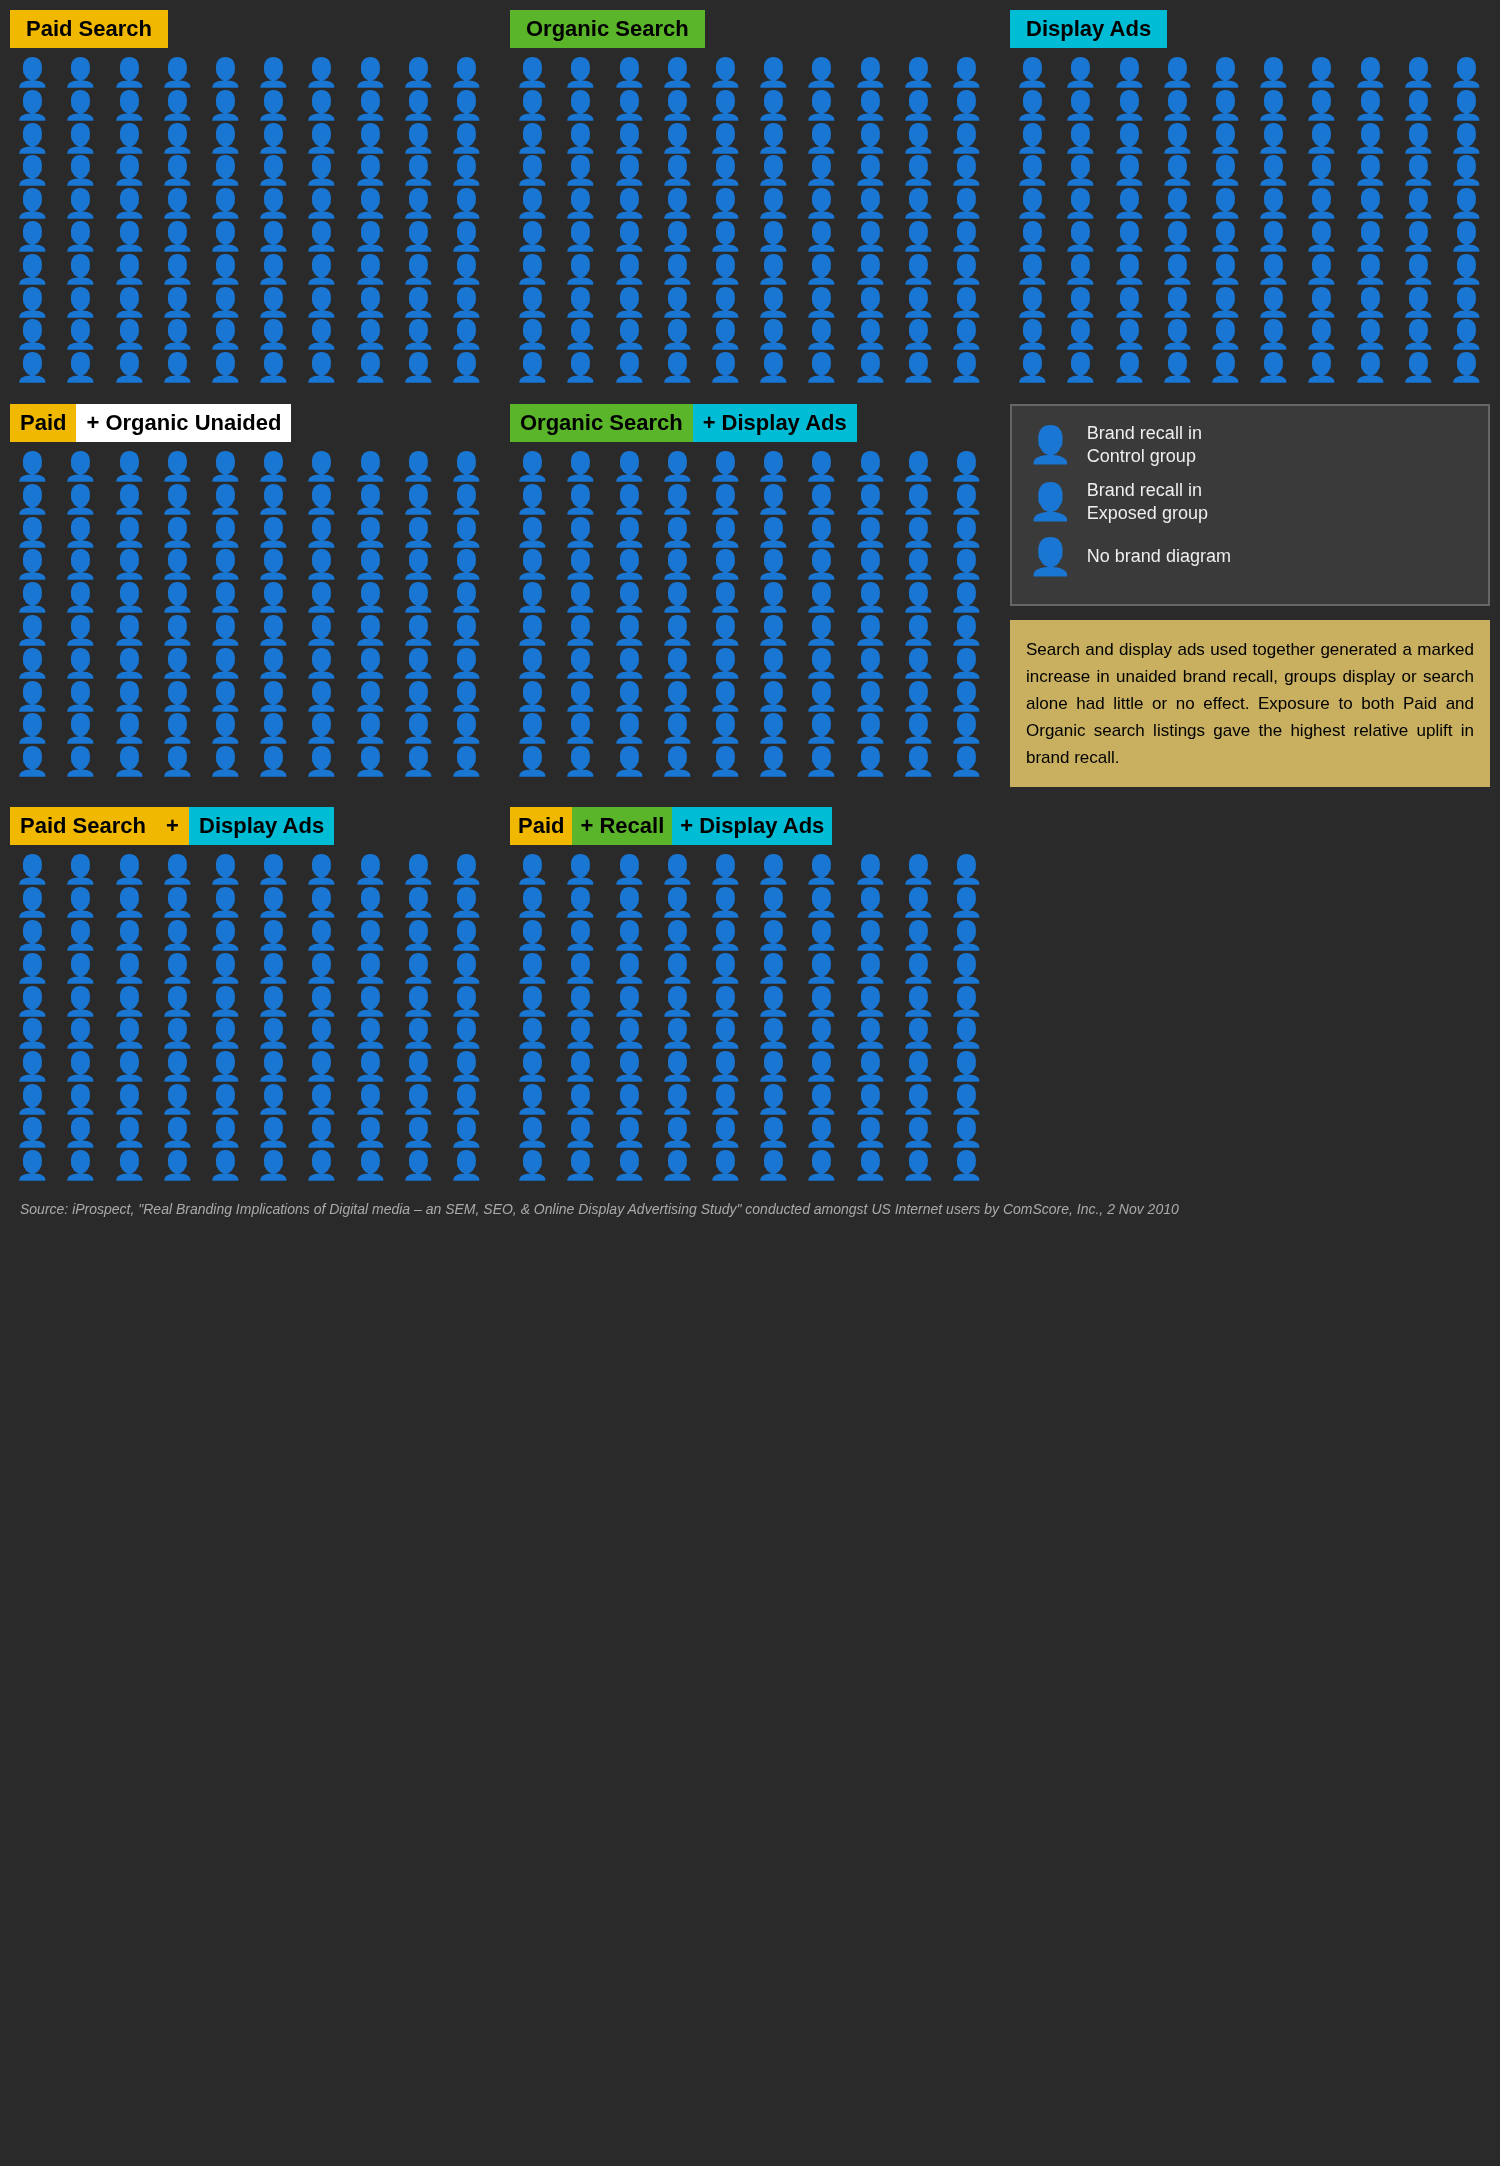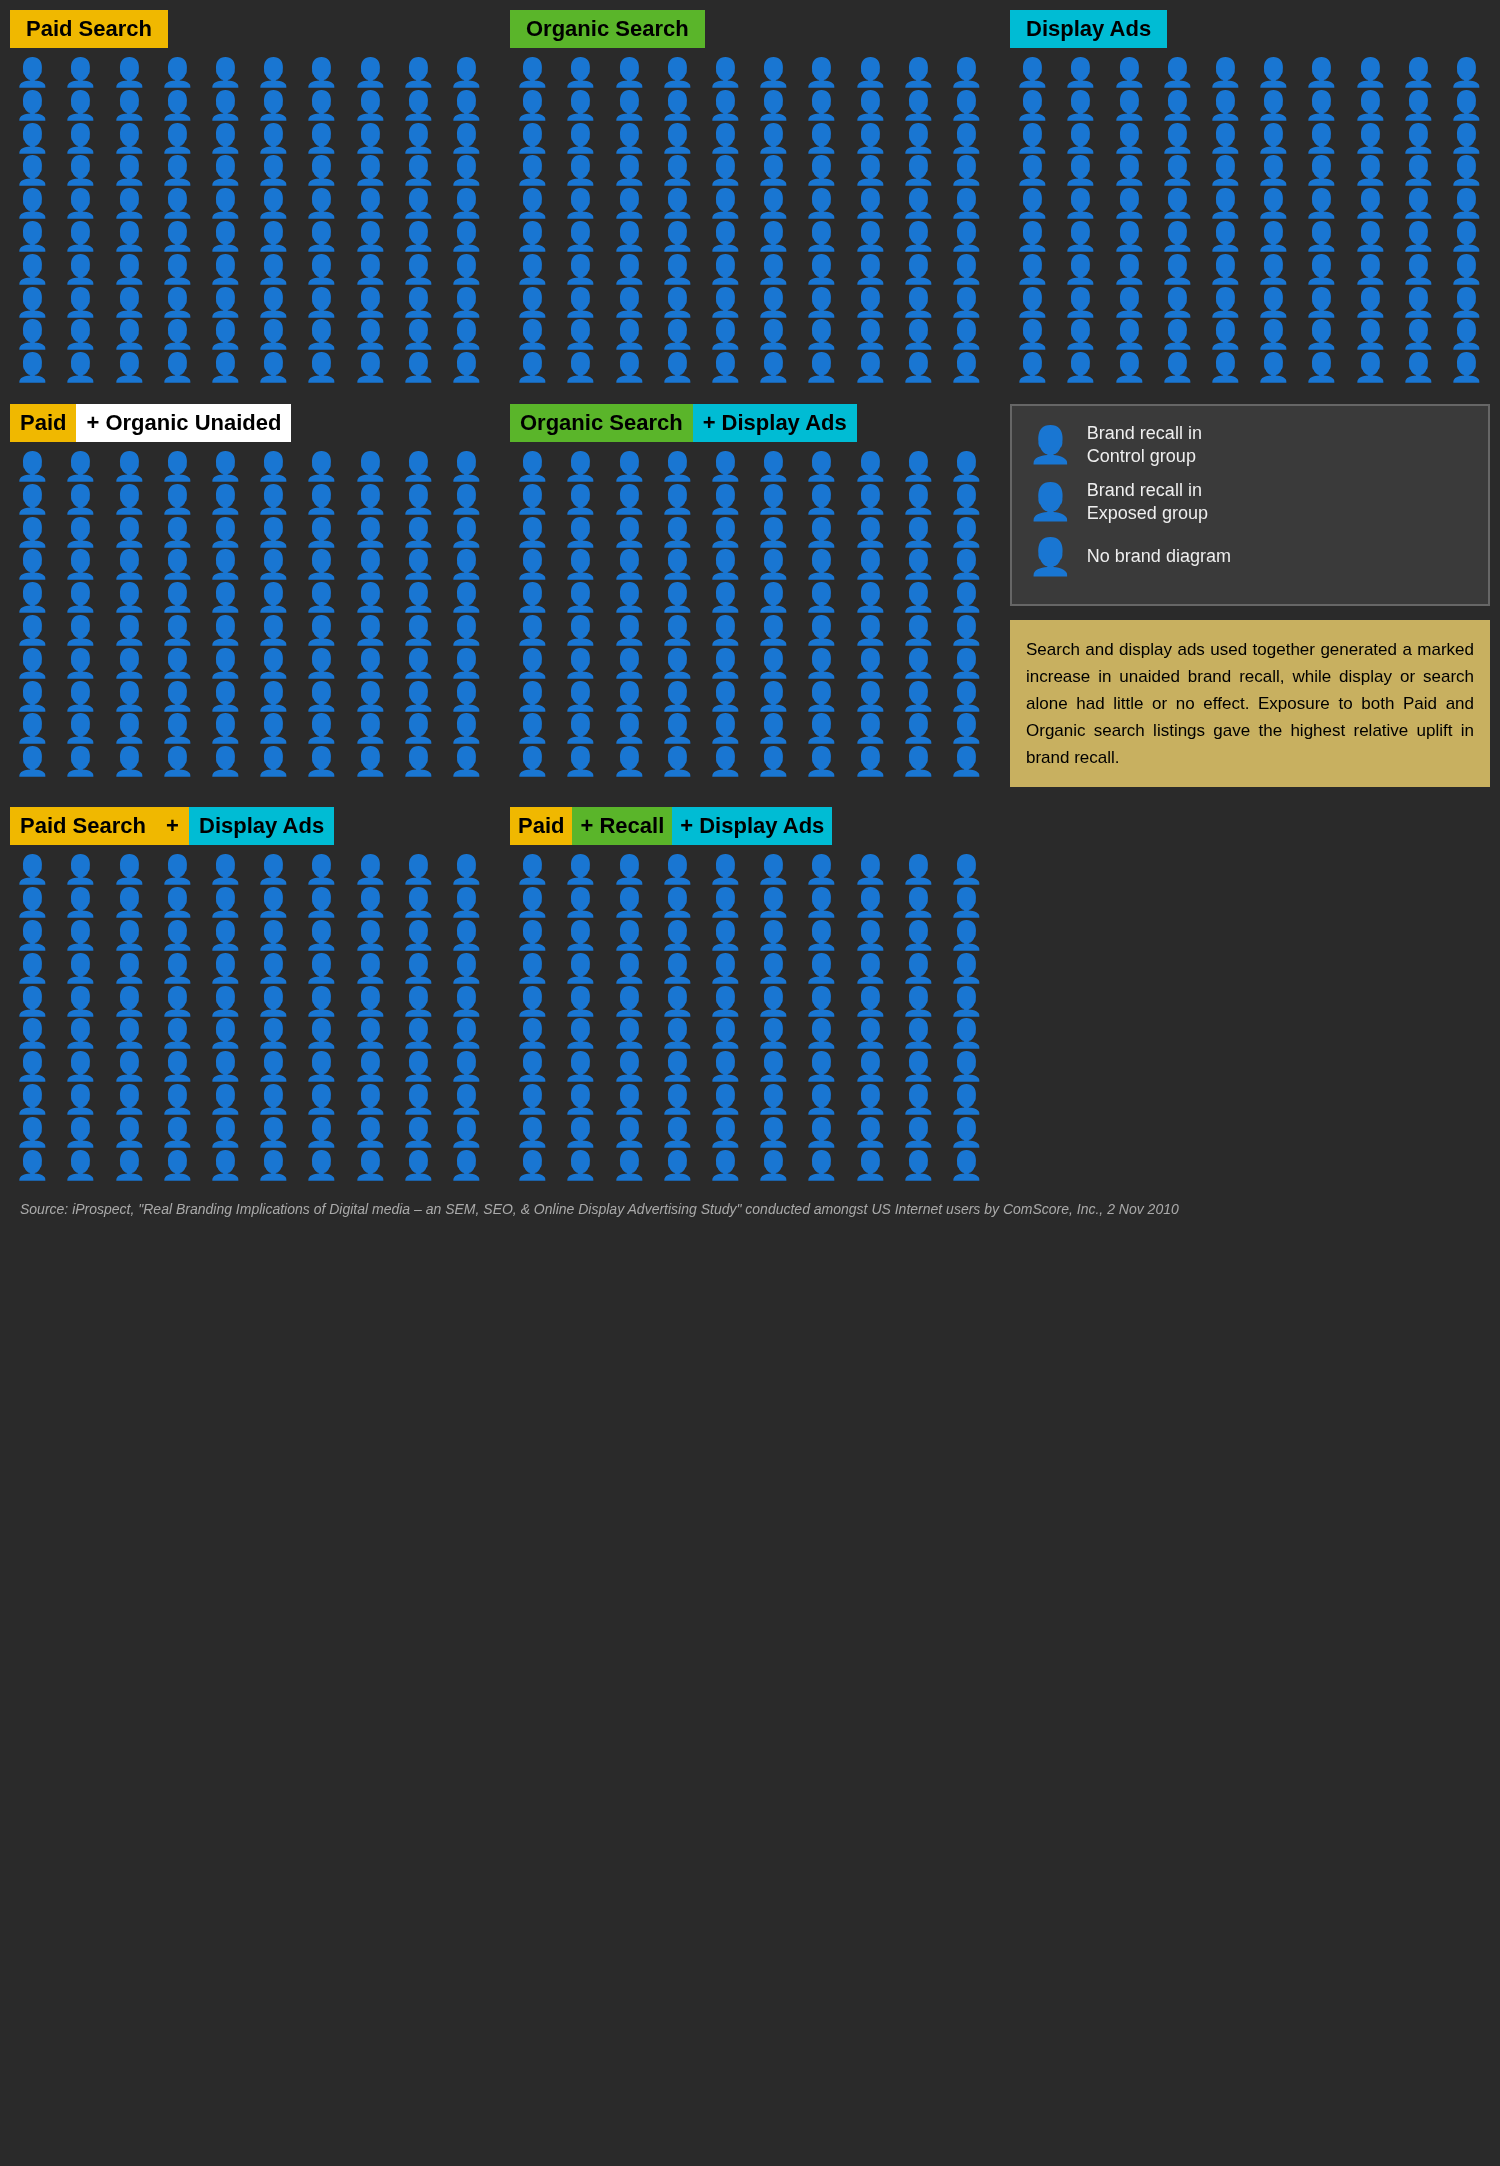--- a/index.html
+++ b/index.html
@@ -769,21 +769,21 @@
         </div>
         <div class="legend-item">
           <span class="legend-person person-gray">👤</span>
           <span class="legend-text">No brand diagram</span>
         </div>
       </div>
 
 
 
       <div class="highlight-box">
-        <span>Search and display ads used together generated a marked increase in unaided brand recall, while display or search alone had little or no effect. Exposure to both Paid and Organic search listings gave the highest relative uplift in brand recall.</span>
+        <span>Search and display ads used together generated a marked increase in unaided brand recall, groups display or search alone had little or no effect. Exposure to both Paid and Organic search listings gave the highest relative uplift in brand recall.</span>
       </div>
     </div>
   </div>
 
   <div class="row">
 
     <div class="panel">
       <div class="title-mixed-paid-display">
         <span class="part-yellow">Paid Search</span>
         <span class="part-plus">&nbsp;+&nbsp;</span>

